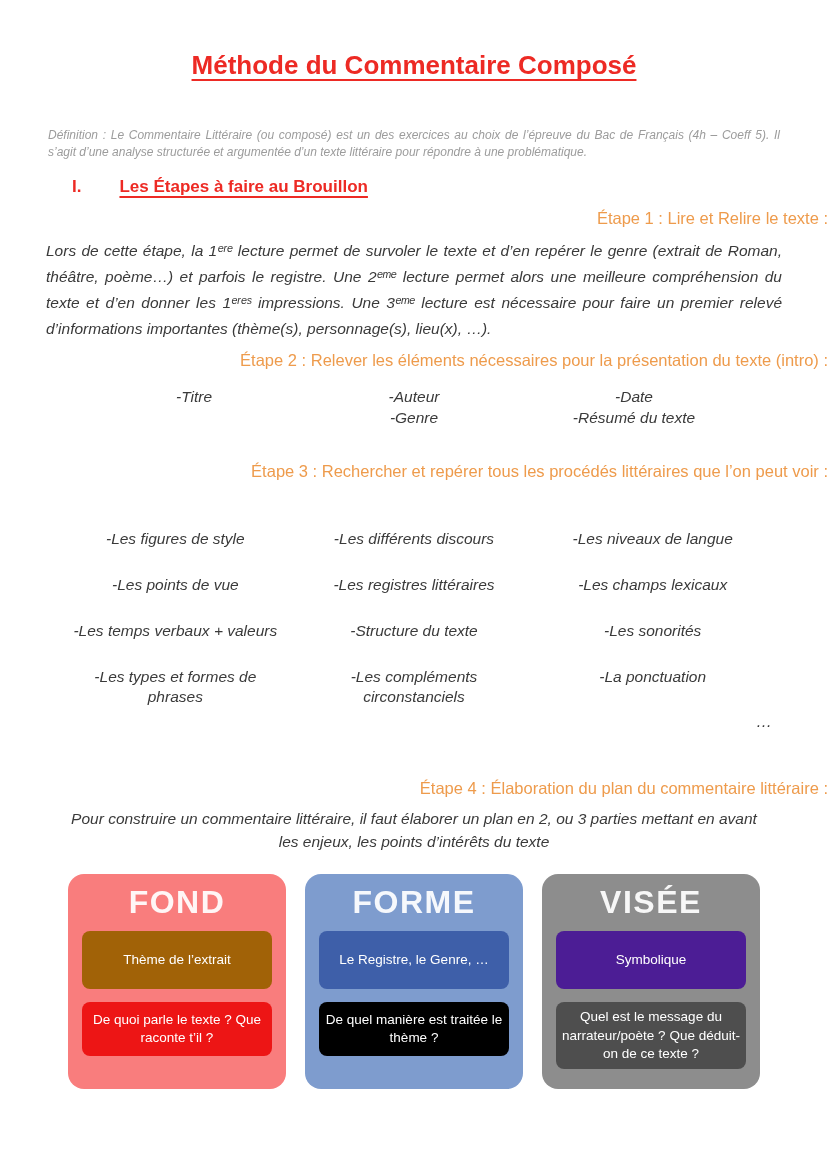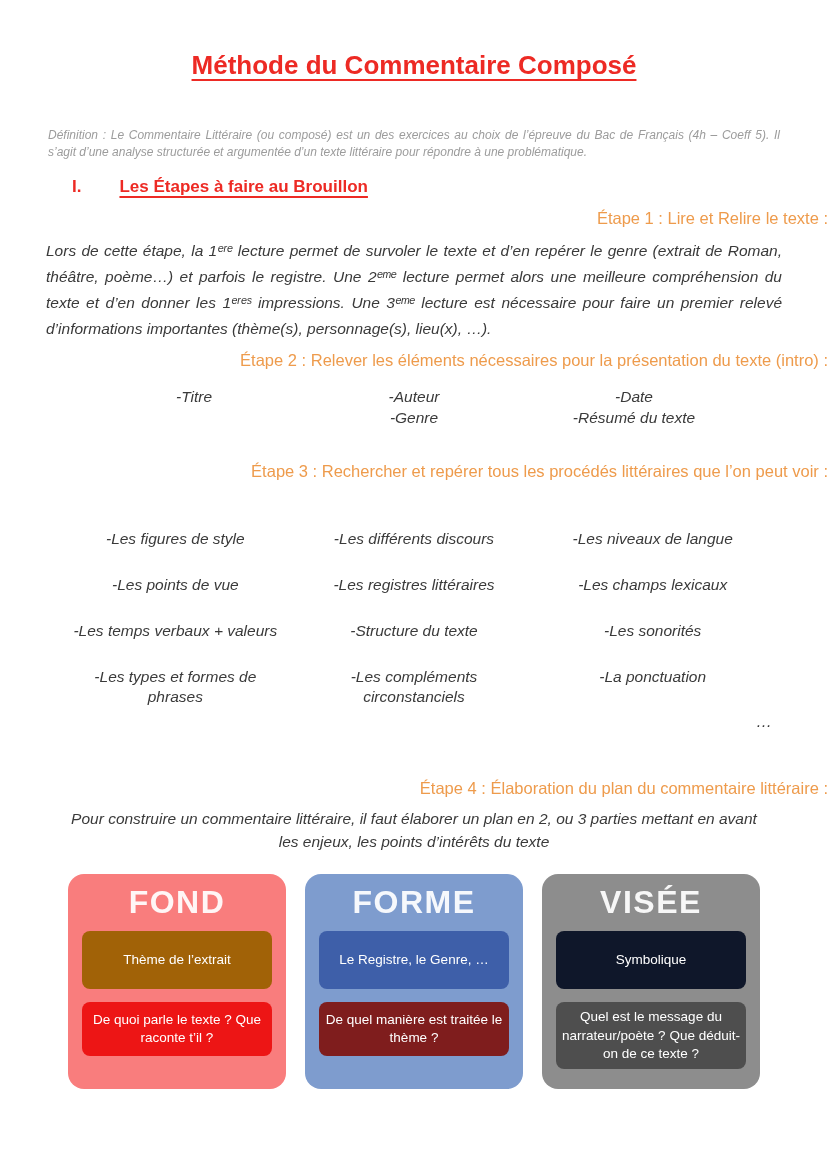--- a/index.html
+++ b/index.html
@@ -209,24 +209,24 @@
 
     <div class="card" style="background-color: rgb(249, 125, 125);">
       <div class="card-title">FOND</div>
       <div class="card-box card-box-1" style="background-color: #a16207;">Thème de l’extrait</div>
       <div class="card-box card-box-2" style="background-color: rgb(237, 21, 21);">De quoi parle le texte ? Que raconte t’il ?</div>
     </div>
 
     <div class="card" style="background-color: rgb(126, 156, 206);">
       <div class="card-title">FORME</div>
       <div class="card-box card-box-1" style="background-color: rgb(62, 95, 169);">Le Registre, le Genre, …</div>
-      <div class="card-box card-box-2" style="background-color: #7f1d1d;">De quel manière est traitée le thème ?</div>
+      <div class="card-box card-box-2" style="background-color: #000000;">De quel manière est traitée le thème ?</div>
     </div>
 
     <div class="card" style="background-color: rgb(141, 141, 141);">
       <div class="card-title">VISÉE</div>
-      <div class="card-box card-box-1" style="background-color: #0f172a;">Symbolique</div>
+      <div class="card-box card-box-1" style="background-color: #4c1d95;">Symbolique</div>
       <div class="card-box card-box-2" style="background-color: rgb(78, 78, 78);">Quel est le message du narrateur/poète ? Que déduit-on de ce texte ?</div>
     </div>
 
   </div>
 
 </div>
 
 </body></html>

